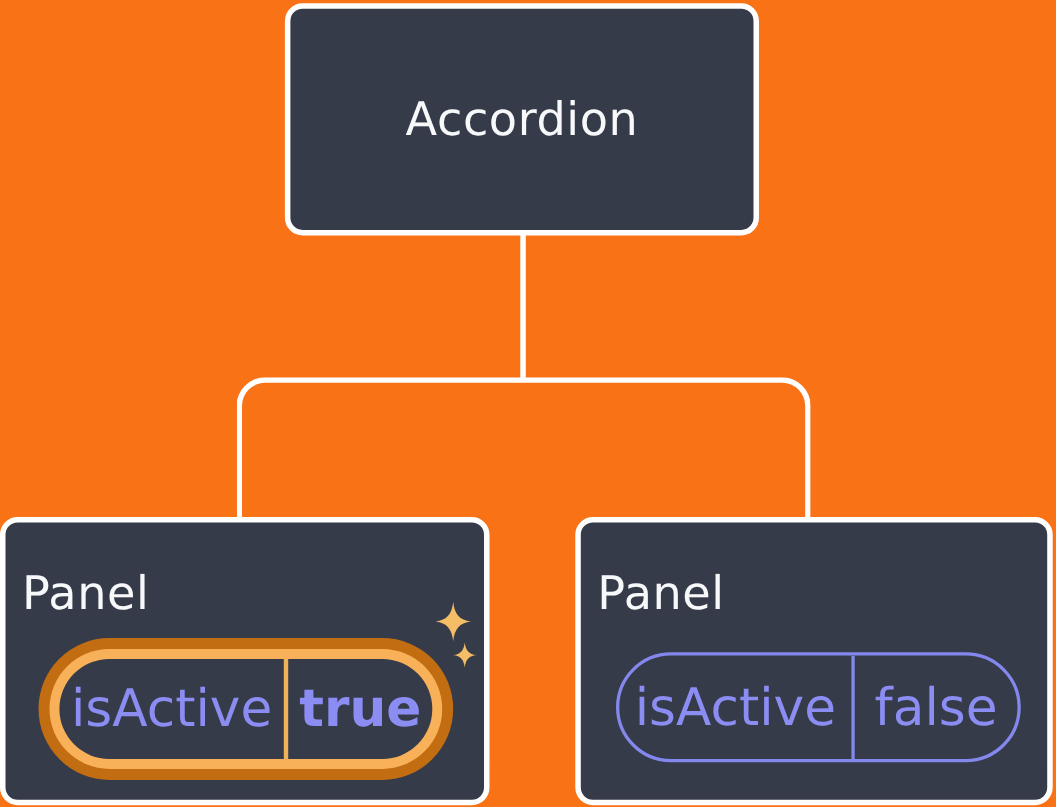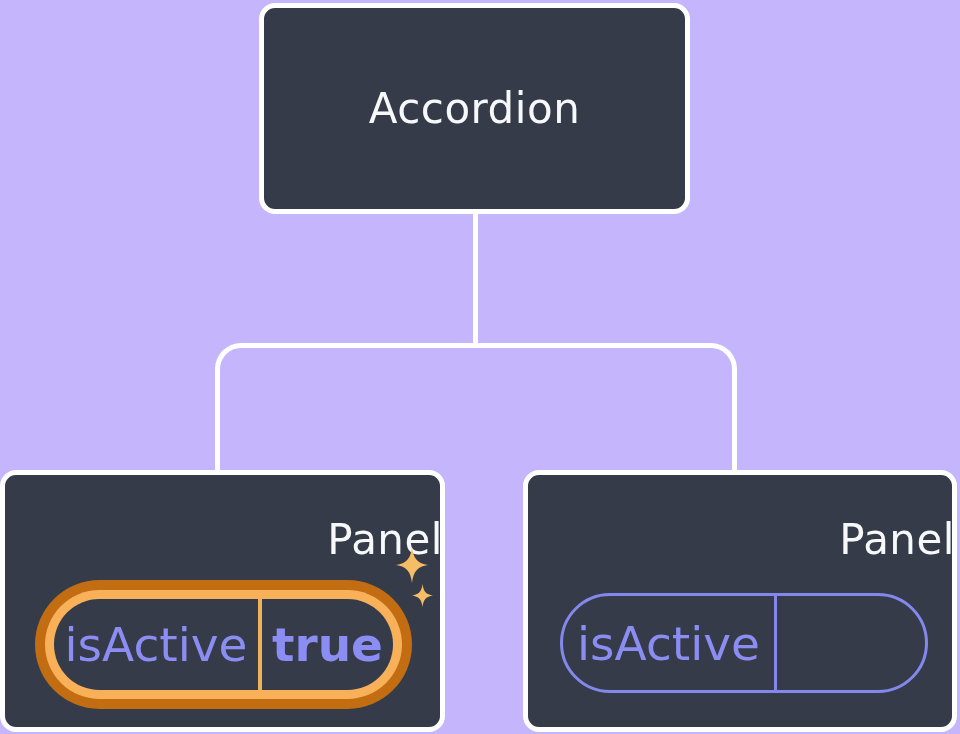--- a/index.html
+++ b/index.html
@@ -1,31 +1,31 @@
 <!DOCTYPE html>
 <html><head>
 <meta charset="utf-8">
 <style>
   html,body{margin:0;padding:0;background:#4C6770;}
   .stage{
-    position:relative;width:960px;height:734px;background:#c4b5fd;overflow:hidden;
+    position:relative;width:960px;height:734px;background:#f97316;overflow:hidden;
     font-family:"DejaVu Sans","Liberation Sans",sans-serif;
   }
   
   .node{
     position:absolute;box-sizing:border-box;background:#353B49;
     border:5px solid #FFFFFF;border-radius:16px;
   }
   .node-accordion{left:259px;top:3px;width:431px;height:211px;display:flex;align-items:center;justify-content:center;}
   .node-panel-left{left:0px;top:470px;width:445px;height:262px;}
   .node-panel-right{left:523px;top:470px;width:434px;height:262px;}
   .node-title{
     color:#F7F8FA;font-size:42px;font-weight:500;letter-spacing:0.5px;line-height:1;
   }
-  .panel-title{position:absolute;left:3px;top:44px;width:100%;text-align:right;}
+  .panel-title{position:absolute;left:15px;top:44px;width:100%;text-align:left;}
   
   .connector-stub{position:absolute;left:473px;top:210px;width:5px;height:136px;background:#FFFFFF;}
   .connector-branch{
     position:absolute;left:215px;top:343px;width:522px;height:127px;box-sizing:border-box;
     border-top:5px solid #FFFFFF;border-left:5px solid #FFFFFF;border-right:5px solid #FFFFFF;
     border-radius:26px 26px 0 0;
   }
   
   .pill-text{color:#8B8DF3;font-size:47px;line-height:1;}
   .pill-text.bold{font-weight:700;}
@@ -95,16 +95,19 @@
   </div>
 
   <div class="node node-panel-right">
     <div class="node-title panel-title">Panel</div>
 
     <div class="pill-inactive">
       <div class="sect-left">
         <span class="pill-text">isActive</span>
       </div>
       <div class="divider-purple"></div>
+      <div class="sect-right">
+        <span class="pill-text">false</span>
+      </div>
     </div>
   </div>
 
 </div>
 
 </body></html>

